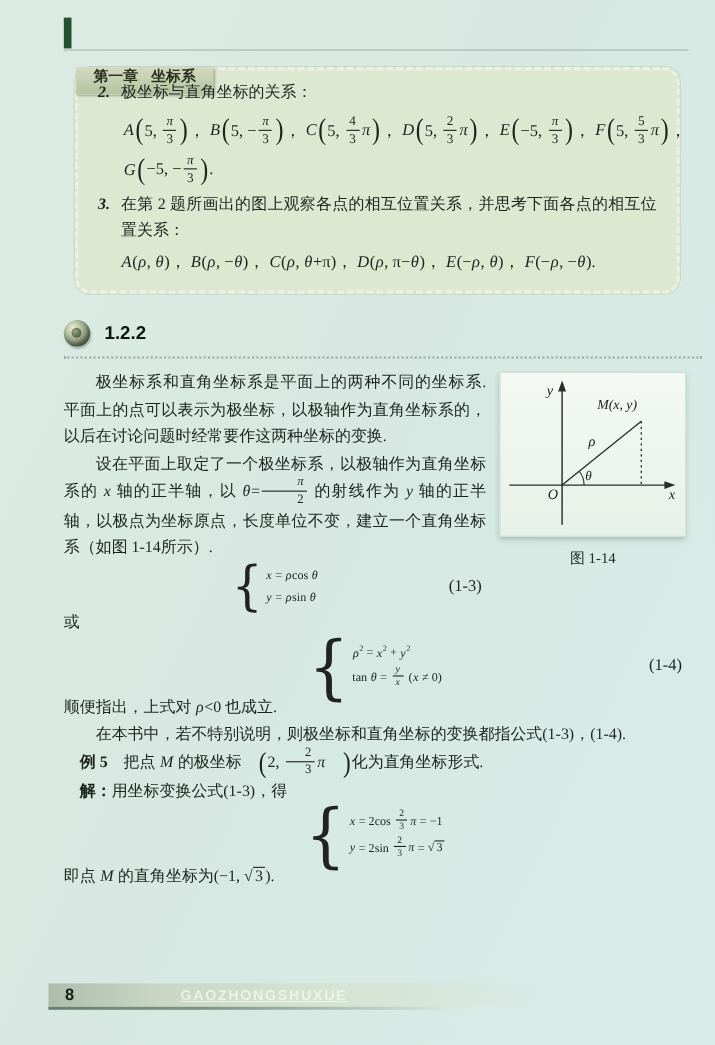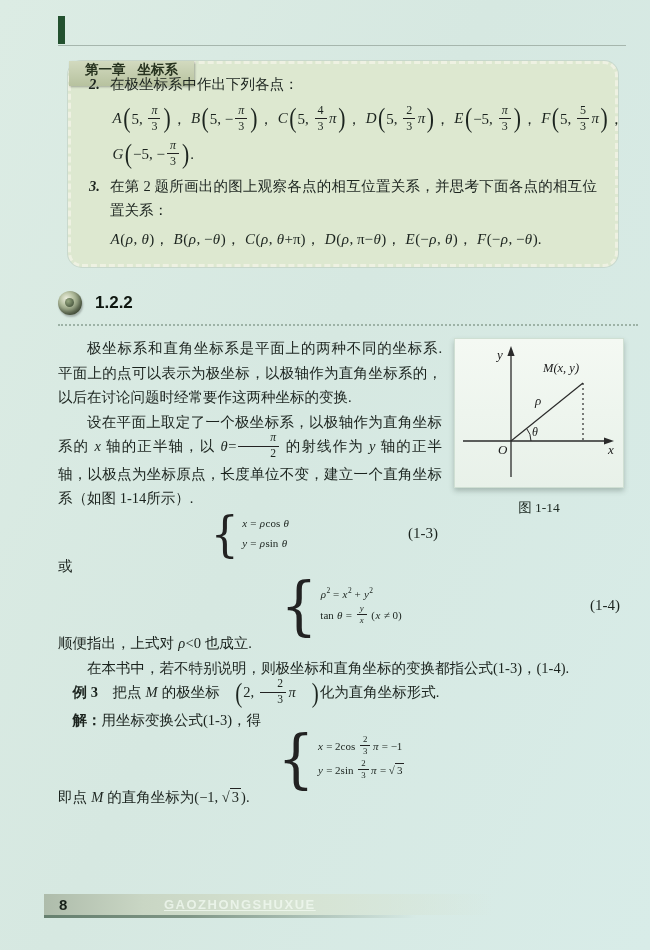--- a/index.html
+++ b/index.html
@@ -100,21 +100,21 @@
       <span>第一章</span>
       <span>坐标系</span>
     </div>
   </div>
 
   <div class="content">
 
     <div class="prob-box">
       <div class="prob">
         <span class="prob-num">2.</span>
-        <span>在极坐标系中作出下列各点：</span>
+        <span>极坐标与直角坐标的关系：</span>
         <div class="prob-mathline"><span class="mi">A</span><span class="bigp">(</span><span>5, </span><span class="frac">
               <span class="fn mi">π</span>
               <span class="fd">3</span>
             </span><span class="bigp">)</span><span>， </span><span class="mi">B</span><span class="bigp">(</span><span>5, −</span><span class="frac">
               <span class="fn mi">π</span>
               <span class="fd">3</span>
             </span><span class="bigp">)</span><span>， </span><span class="mi">C</span><span class="bigp">(</span><span>5, </span><span class="frac">
               <span class="fn">4</span>
               <span class="fd">3</span>
             </span><span class="mi">π</span><span class="bigp">)</span><span>， </span><span class="mi">D</span><span class="bigp">(</span><span>5, </span><span class="frac">
@@ -200,21 +200,21 @@
                 </span><span>  (</span><span class="mi">x</span><span> ≠ 0)</span></div>
           </div>
         </div>
         <span class="eqlabel">(1-4)</span>
       </div>
 
       <div class="para noindent tight"><span>顺便指出，上式对 </span><span class="mi">ρ</span><span>&lt;0 也成立.</span></div>
       <div class="para">在本书中，若不特别说明，则极坐标和直角坐标的变换都指公式(1-3)，(1-4).</div>
 
       <div class="para noindent ex-indent">
-        <span class="bold">例 3</span><span><span>　把点 </span><span class="mi">M</span><span> 的极坐标</span><span class="bigp">(</span><span>2, </span><span class="frac">
+        <span class="bold">例 5</span><span><span>　把点 </span><span class="mi">M</span><span> 的极坐标</span><span class="bigp">(</span><span>2, </span><span class="frac">
               <span class="fn">2</span>
               <span class="fd">3</span>
             </span><span class="mi">π</span><span class="bigp">)</span><span>化为直角坐标形式.</span></span>
       </div>
 
       <div class="para noindent ex-indent">
         <span class="bold">解：</span><span>用坐标变换公式(1-3)，得</span>
       </div>
 
       <div class="eqrow">

